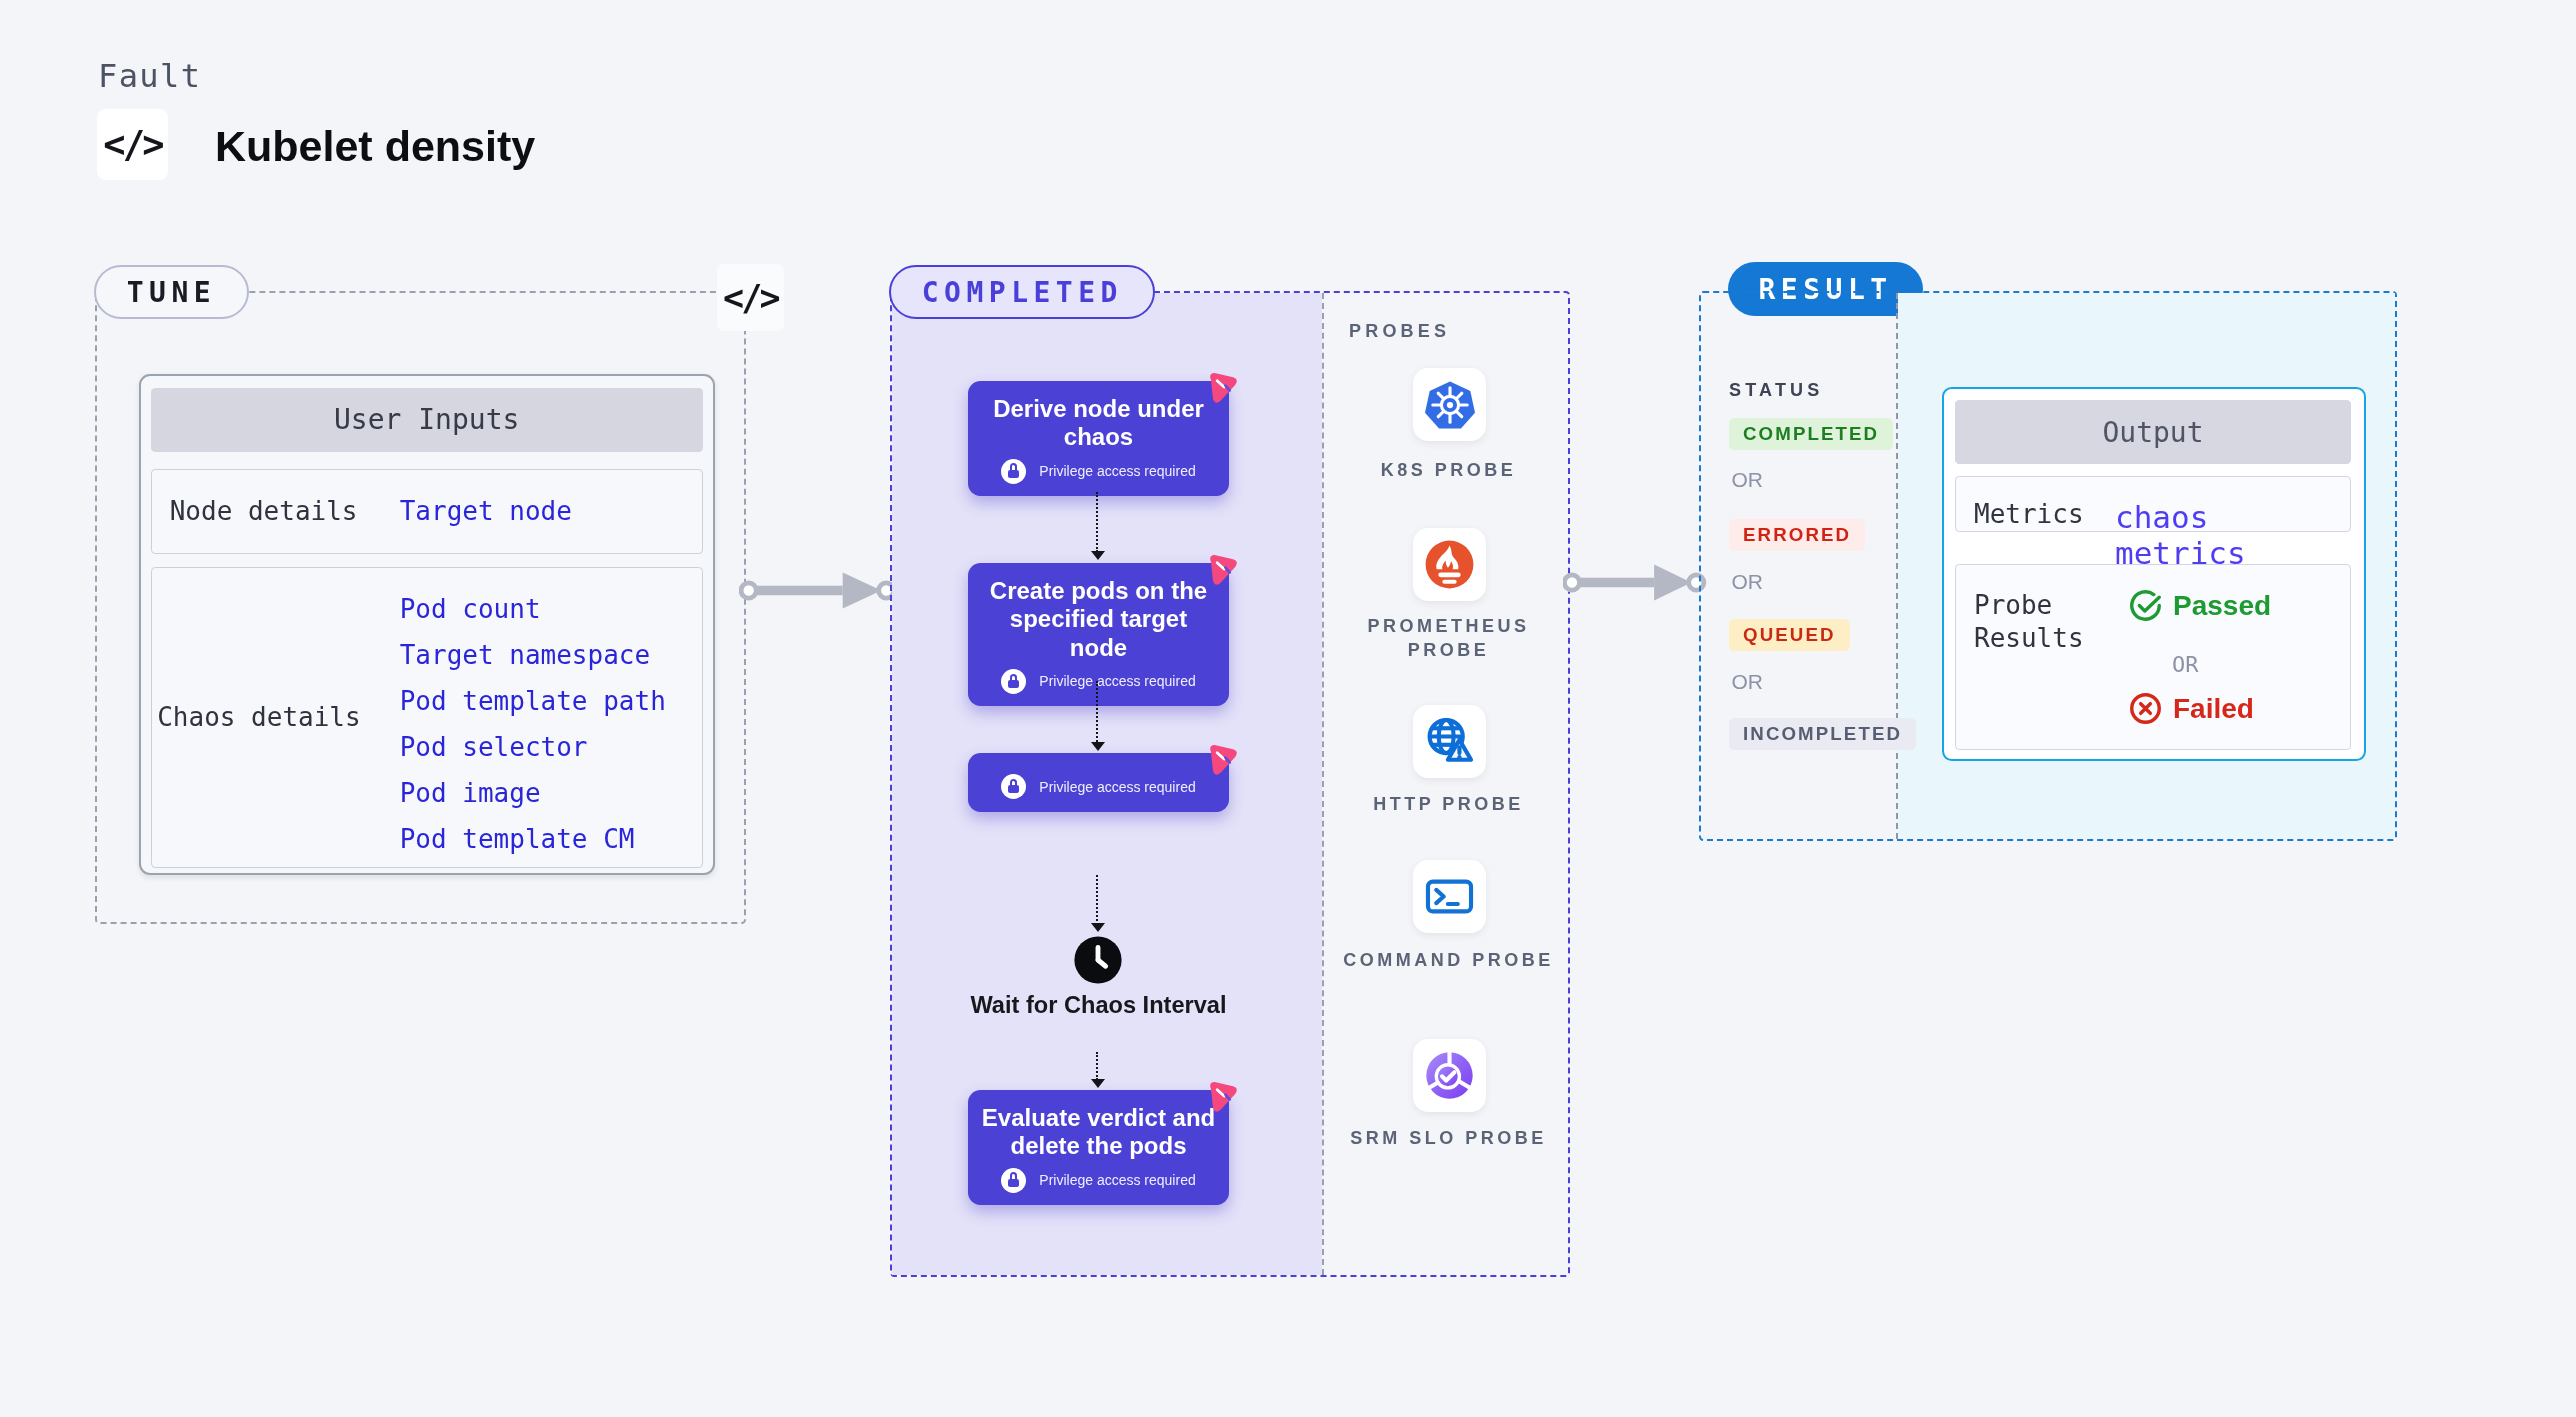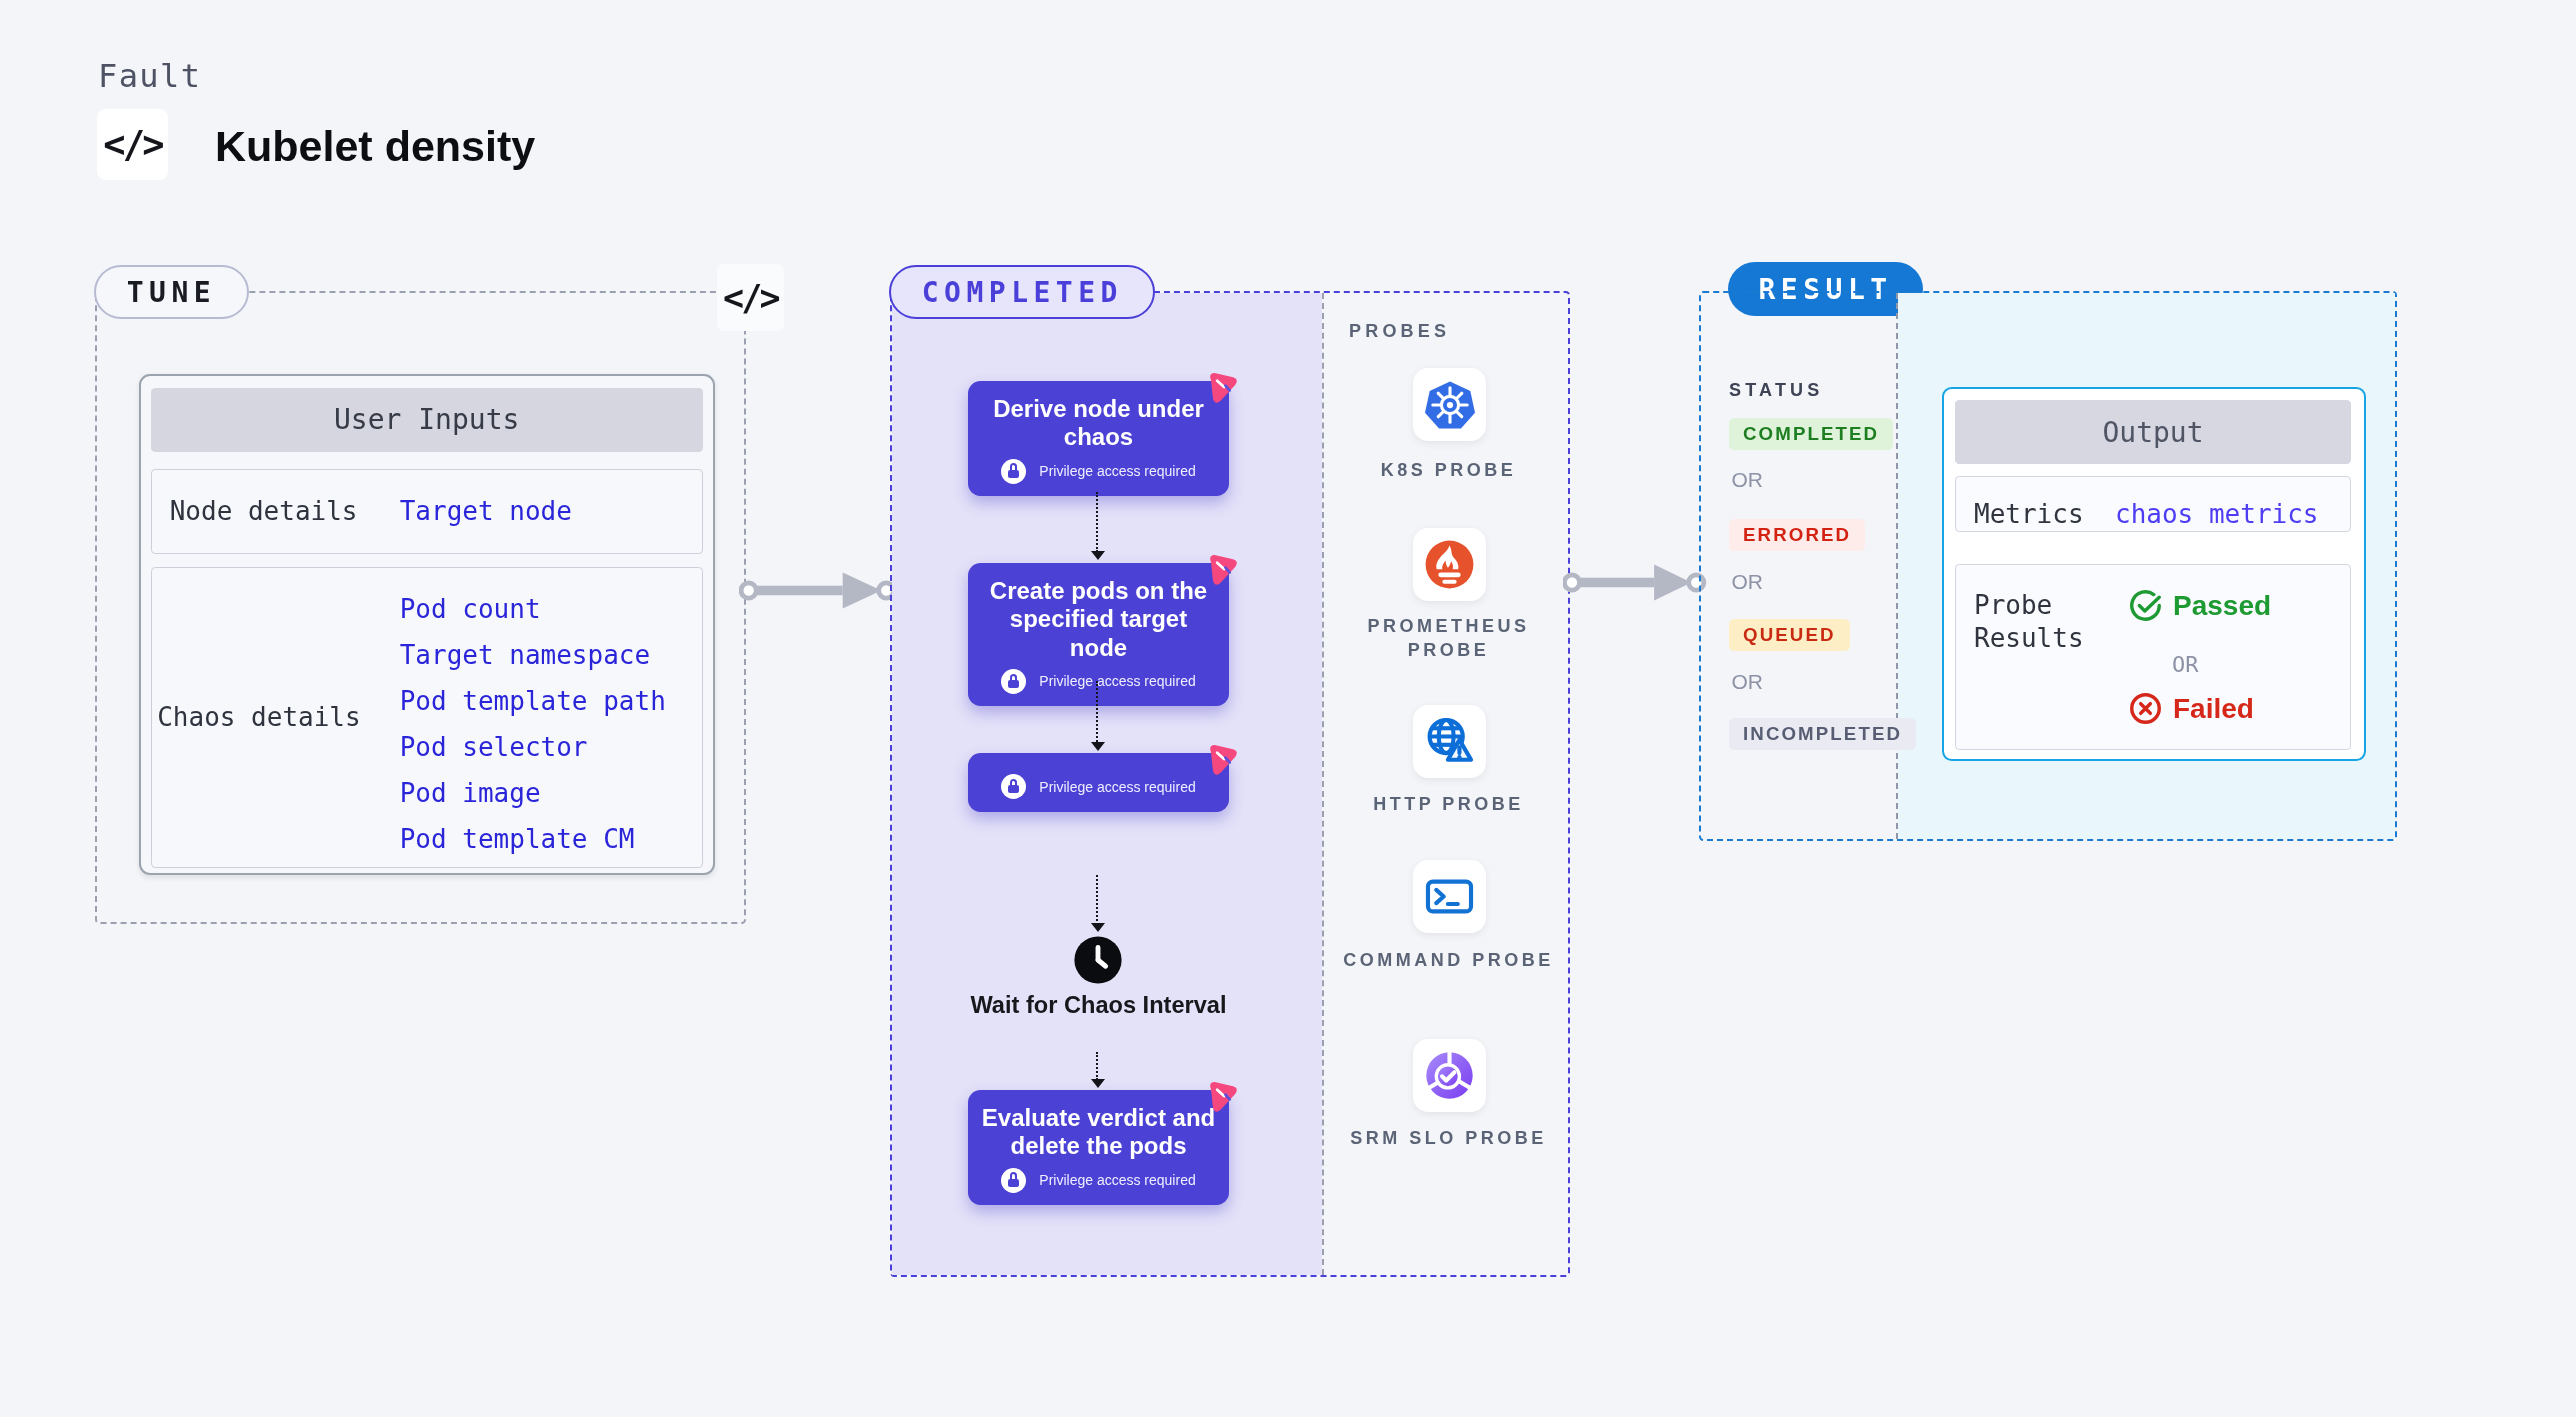--- a/index.html
+++ b/index.html
@@ -93,21 +93,21 @@
 
   .output-card{ position:absolute; left:241px; top:94px; width:424px; height:374px; background:#ffffff;
                 border:2.8px solid #17a5e6; border-radius:9.7px; }
   .output-head{ position:absolute; left:11px; top:11px; width:396px; height:64px; background:#d6d7e1;
                 border-radius:4.2px; display:flex; align-items:center; justify-content:center;
                 font-size:28px; color:#4f5565; }
   .out-row{ position:absolute; left:11px; width:396px; background:#fafbfe; border:1.4px solid #d3d6e1; border-radius:4.2px; }
   .out-row-1{ top:87px; height:56px; }
   .out-row-2{ top:175px; height:186px; }
   .out-label{ position:absolute; left:18px; font-size:26px; color:#30343e; line-height:33px; }
-  .metrics-value{ position:absolute; left:159px; top:22px; font-size:26px; color:#4e3df2; cursor:pointer; }
+  .metrics-value{ position:absolute; left:159px; top:22px; font-size:31px; color:#4e3df2; cursor:pointer; }
   .verdict-row{ position:absolute; display:flex; align-items:flex-end; gap:11px; }
   .verdict-passed{ left:173px; top:23.6px; }
   .verdict-failed{ left:173px; top:127px; }
   .verdict-text-pass{ font-size:28px; font-weight:bold; color:#1d9a32; }
   .verdict-text-fail{ font-size:28px; font-weight:bold; color:#d6281a; }
   .verdict-or{ position:absolute; left:216px; top:87px; font-size:22px; color:#8d92a6; }
 </style>
 </head>
 <body>
 

